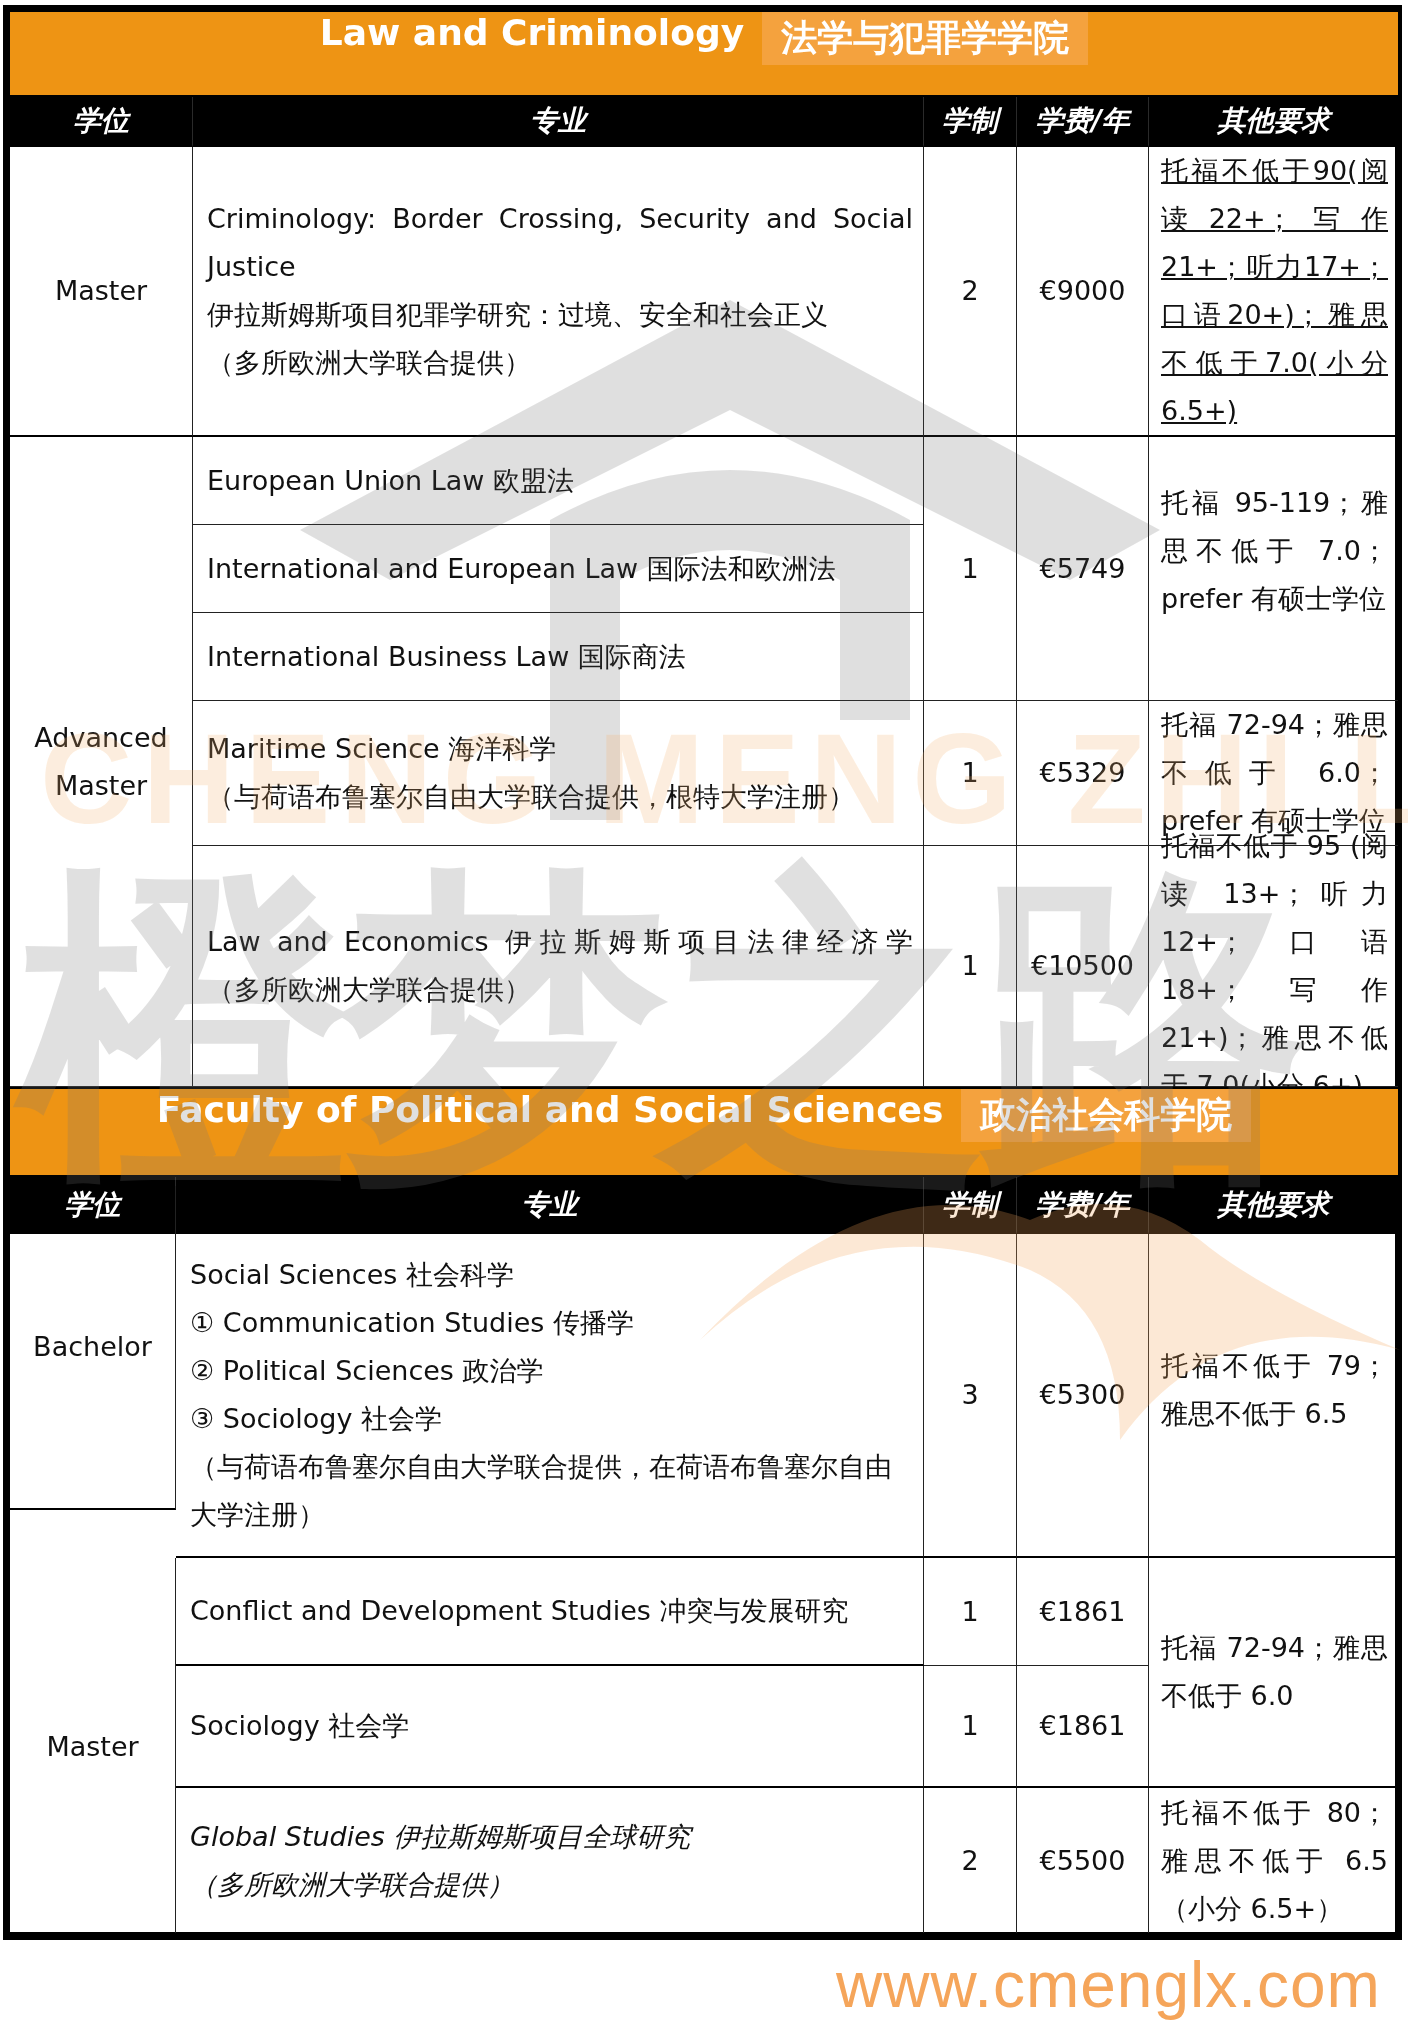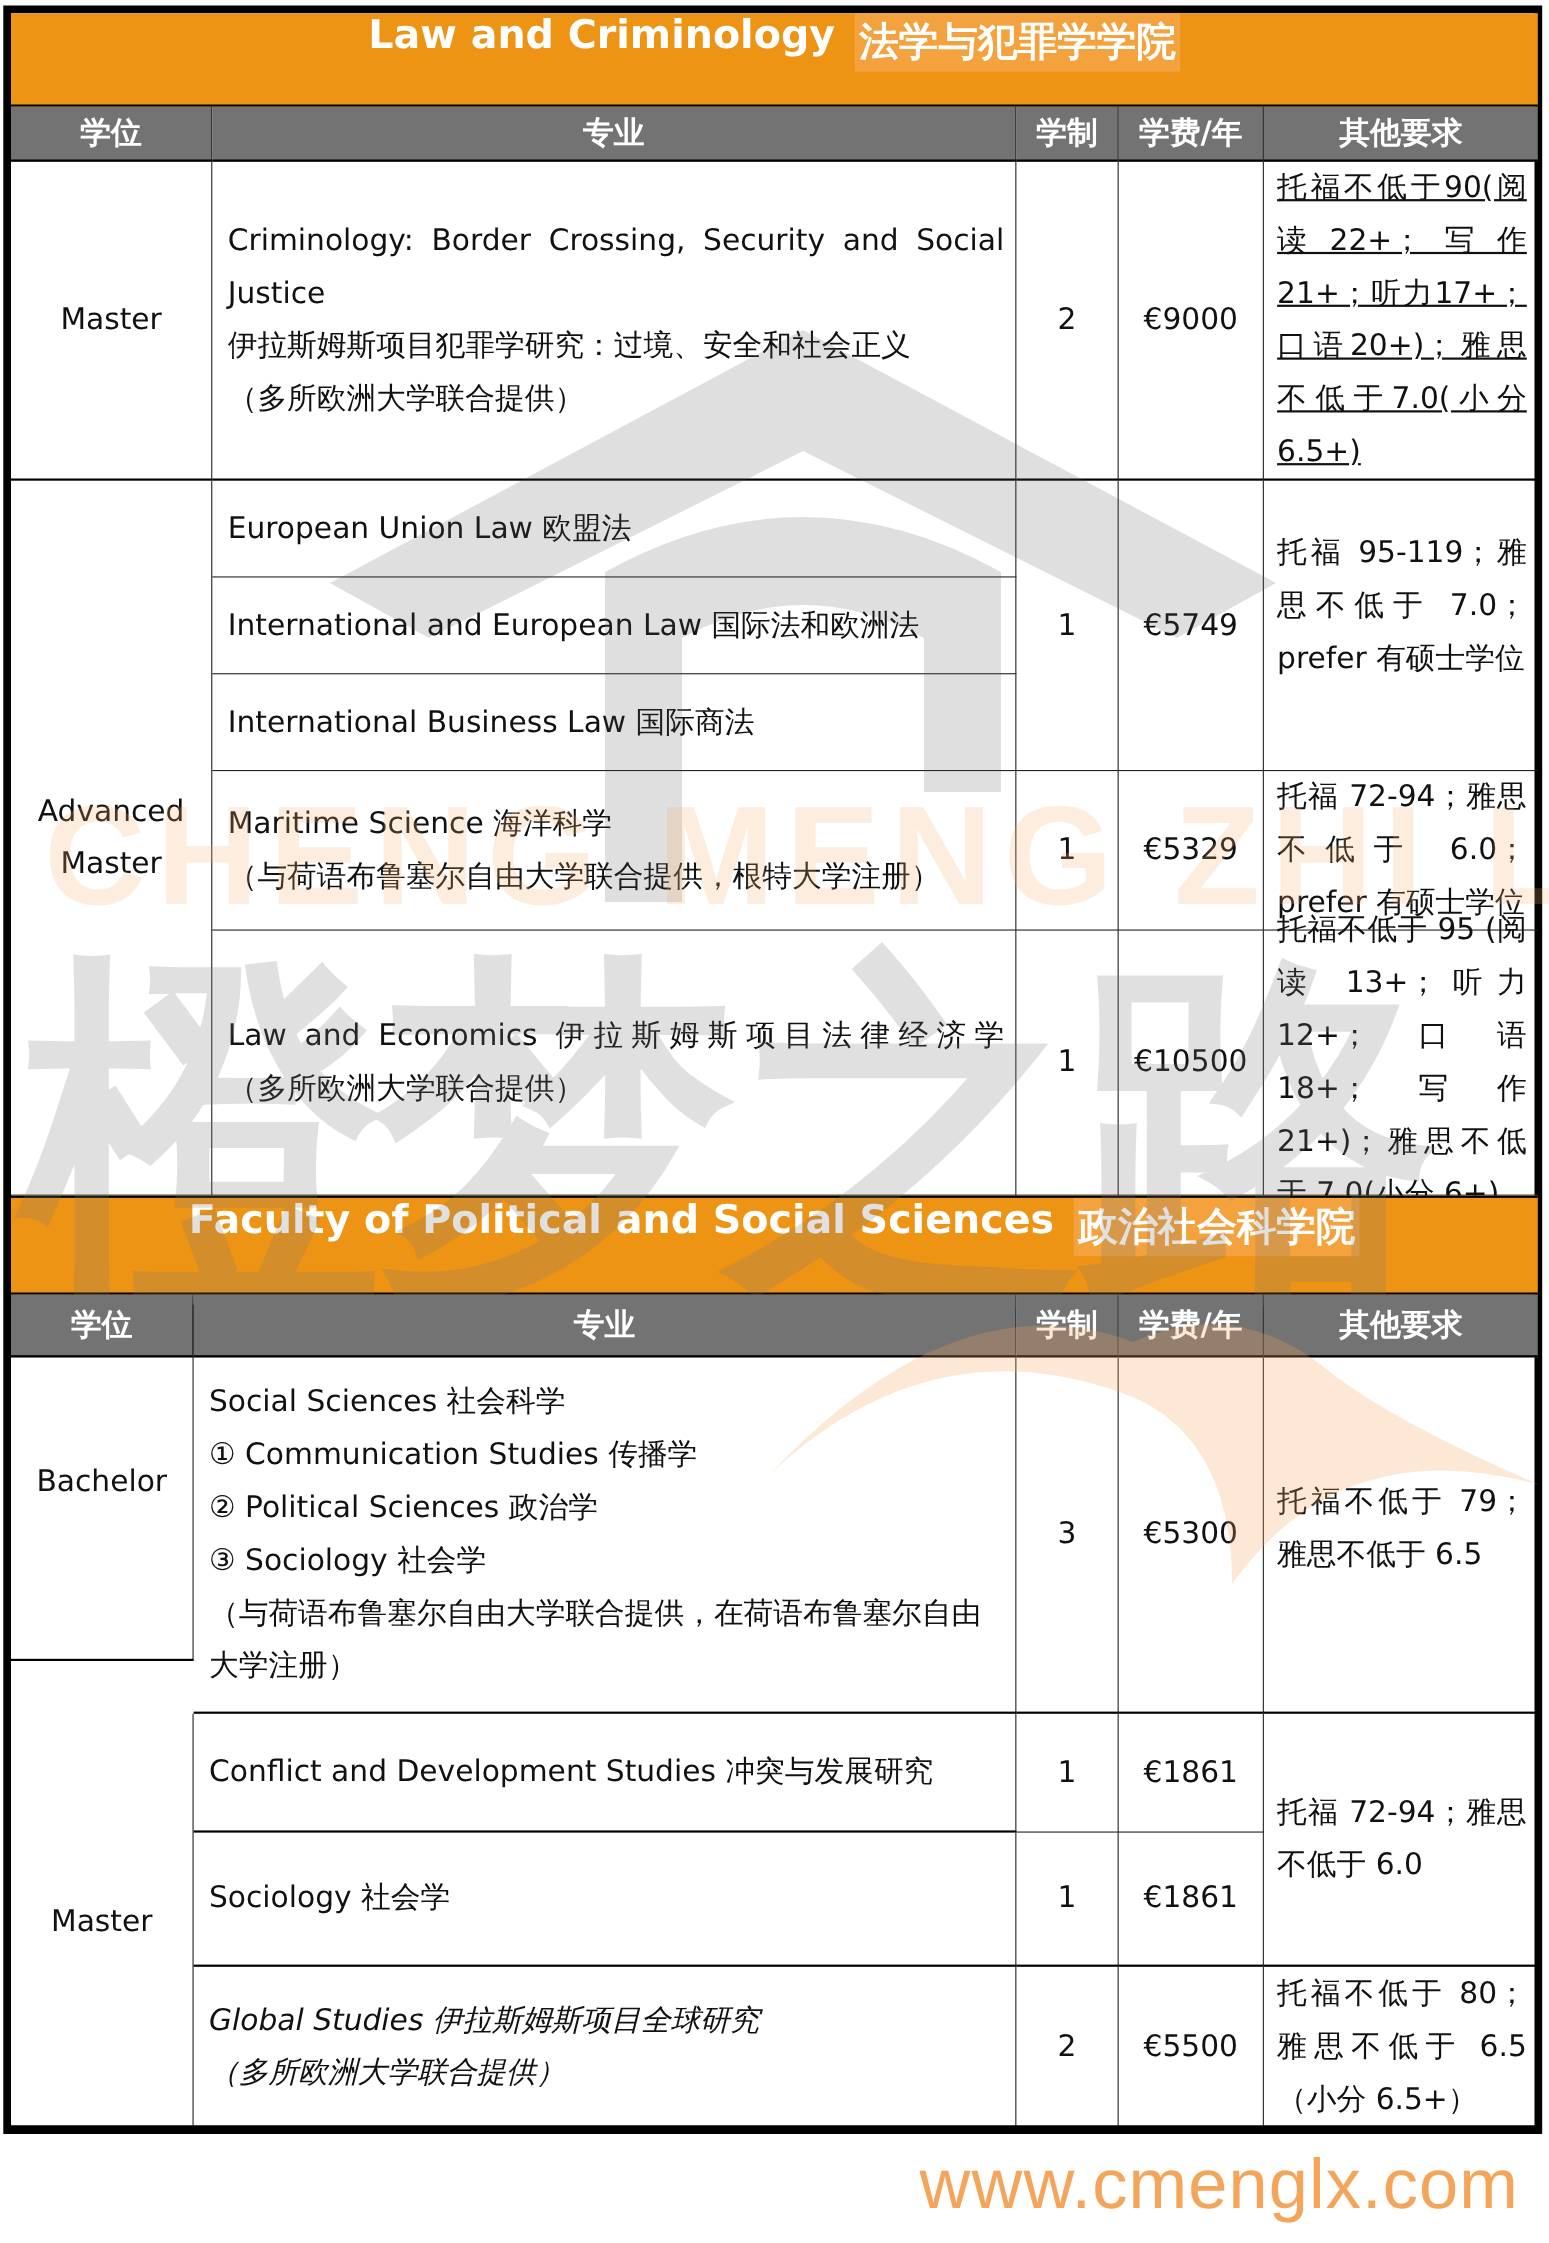--- a/index.html
+++ b/index.html
@@ -3,24 +3,24 @@
 <meta charset="utf-8">
 <style>
   html, body { margin:0; padding:0; background:#ffffff; }
   body { width:1408px; height:2039px; position:relative; overflow:hidden;
          font-family:"DejaVu Sans", "Liberation Sans", sans-serif; color:#111; }
   .frame { position:absolute; left:3px; top:5px; width:1399px; height:1935px;
            box-sizing:border-box; border:7px solid #000; border-bottom-width:8px; background:#fff; }
   .abs { position:absolute; box-sizing:border-box; }
   .title-bar { background:#EE9414; color:#fff; font-weight:bold; font-size:36px;
                display:flex; align-items:flex-start; justify-content:center; border-bottom:2px solid #000; }
-  .title-bar .cn { background:rgba(255,190,140,0.35); padding:2px 4px; margin-left:18px; }
-  .hdr { background:#737373; color:#fff; font-weight:bold; font-size:28px;
+  .title-bar .cn { background:rgba(255,190,140,0.35); padding:2px 19px; margin-left:18px; }
+  .hdr { background:#000000; color:#fff; font-weight:bold; font-size:28px;
          display:flex; align-items:center; justify-content:center;
-         border-right:1px solid #2a2a2a; border-bottom:2px solid #000; }
+         border-right:1px solid #2a2a2a; border-bottom:2px solid #000;font-style:italic; }
   .cell { border-right:1px solid #222; border-bottom:1px solid #222; background:transparent;
           font-size:27px; line-height:48px; display:flex; align-items:center; }
   .cell.center { justify-content:center; text-align:center; }
   .cell.left { justify-content:flex-start; padding-left:14px; padding-right:10px; }
   .cell.req { padding-left:12px; padding-right:10px; text-align:justify; text-align-last:left; }
   .prog { width:100%; }
   .prog div { white-space:normal; }
   .prog .just { text-align:justify; text-align-last:justify; }
   .no-right { border-right:none; }
   .url { position:absolute; left:836px; top:1948px; font-size:64px; color:#F5A55A;

